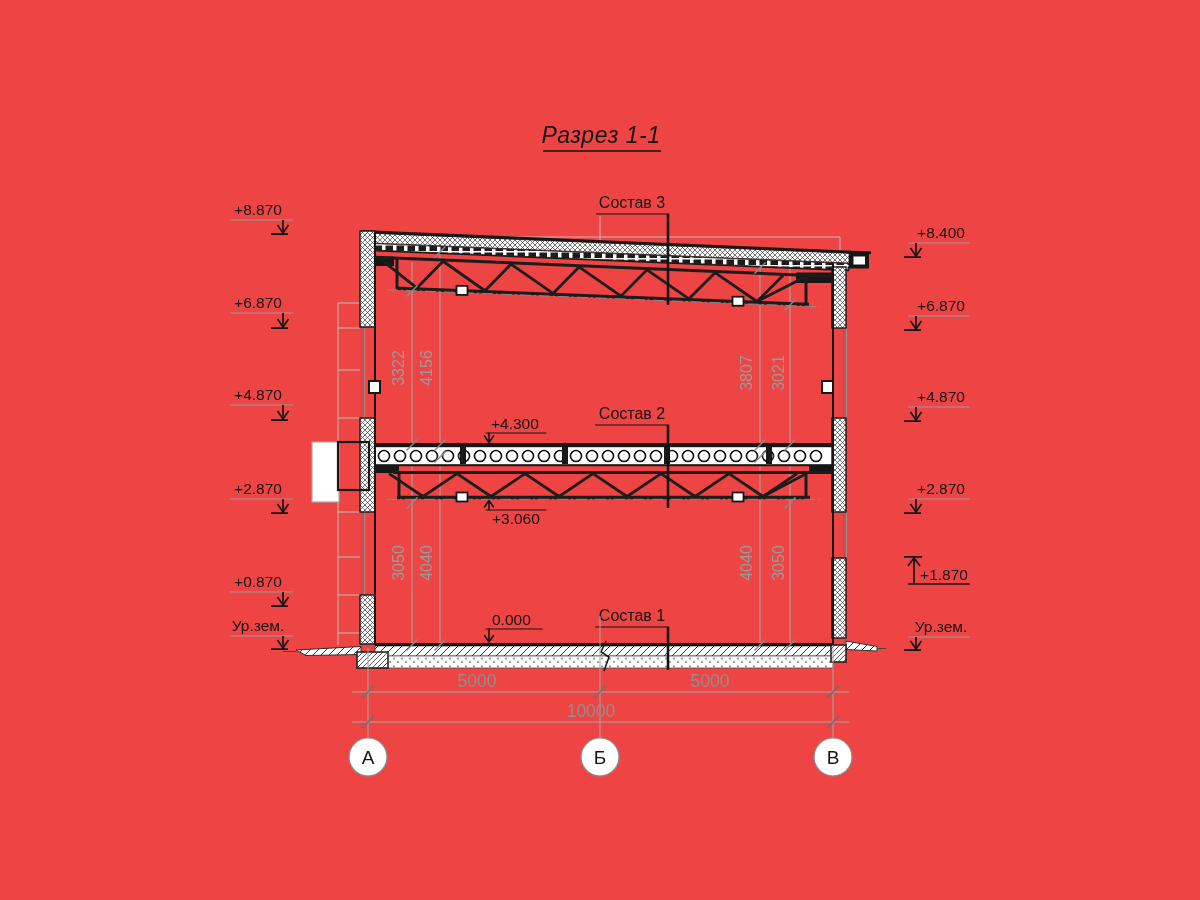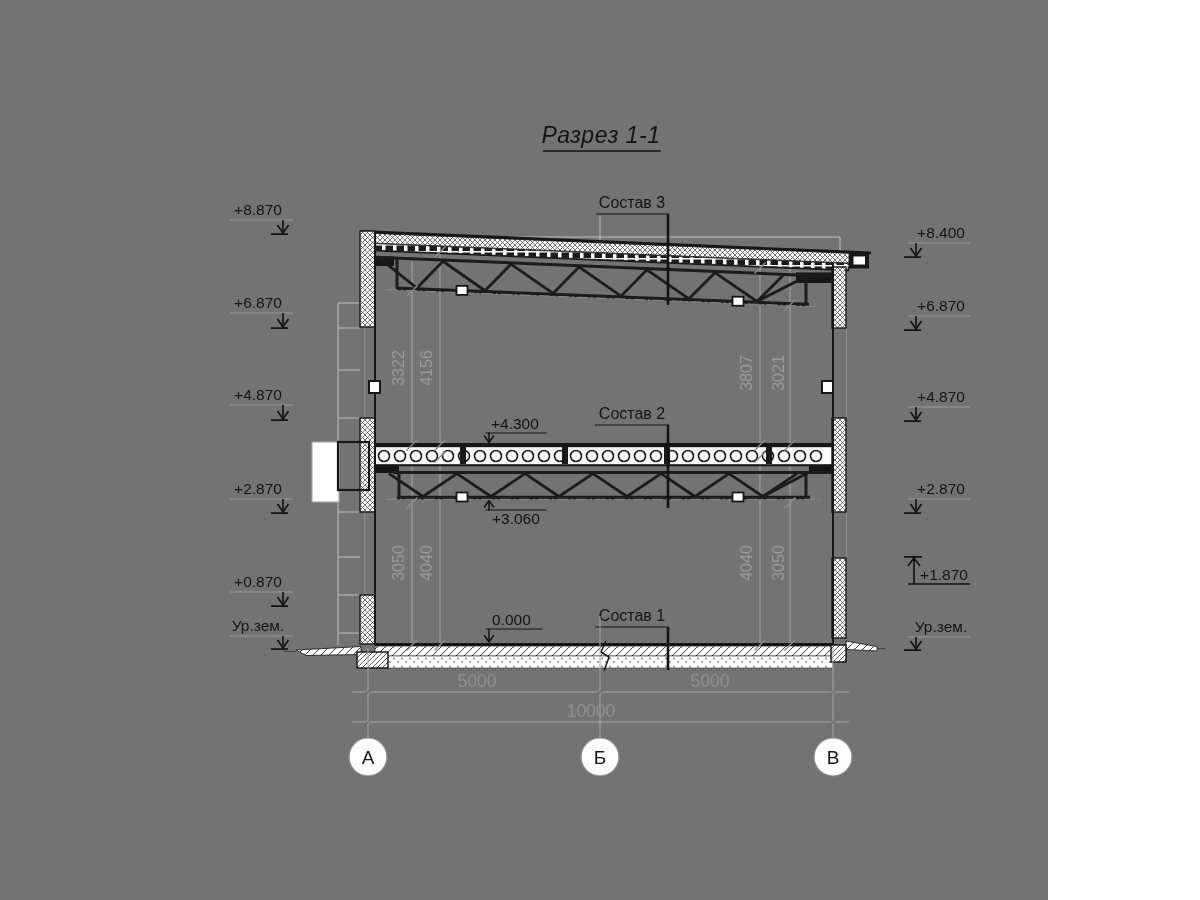--- a/index.html
+++ b/index.html
@@ -1,16 +1,16 @@
 <!DOCTYPE html>
 <html><head>
 <meta charset="utf-8">
 <style>
   html,body{margin:0;padding:0;background:#ffffff;}
-  .sheet{width:1048px;height:900px;position:relative;background:#737373;overflow:hidden;}
+  .sheet{width:1200px;height:900px;position:relative;background:#ef4444;overflow:hidden;}
   svg{display:block;}
   svg text{font-family:"Liberation Sans","DejaVu Sans",sans-serif;fill:#141414;}
   .title-txt{font-size:23px;font-style:italic;letter-spacing:0.5px;}
   .lbl{font-size:16px;}
   .lev{font-size:15.5px;}
   .dimtxt{fill:#8f8f8f;font-size:17.5px;}
   .vdimtxt{fill:#9a9a9a;font-size:16px;}
   .axis-letter{font-size:19px;}
 </style>
 </head>

